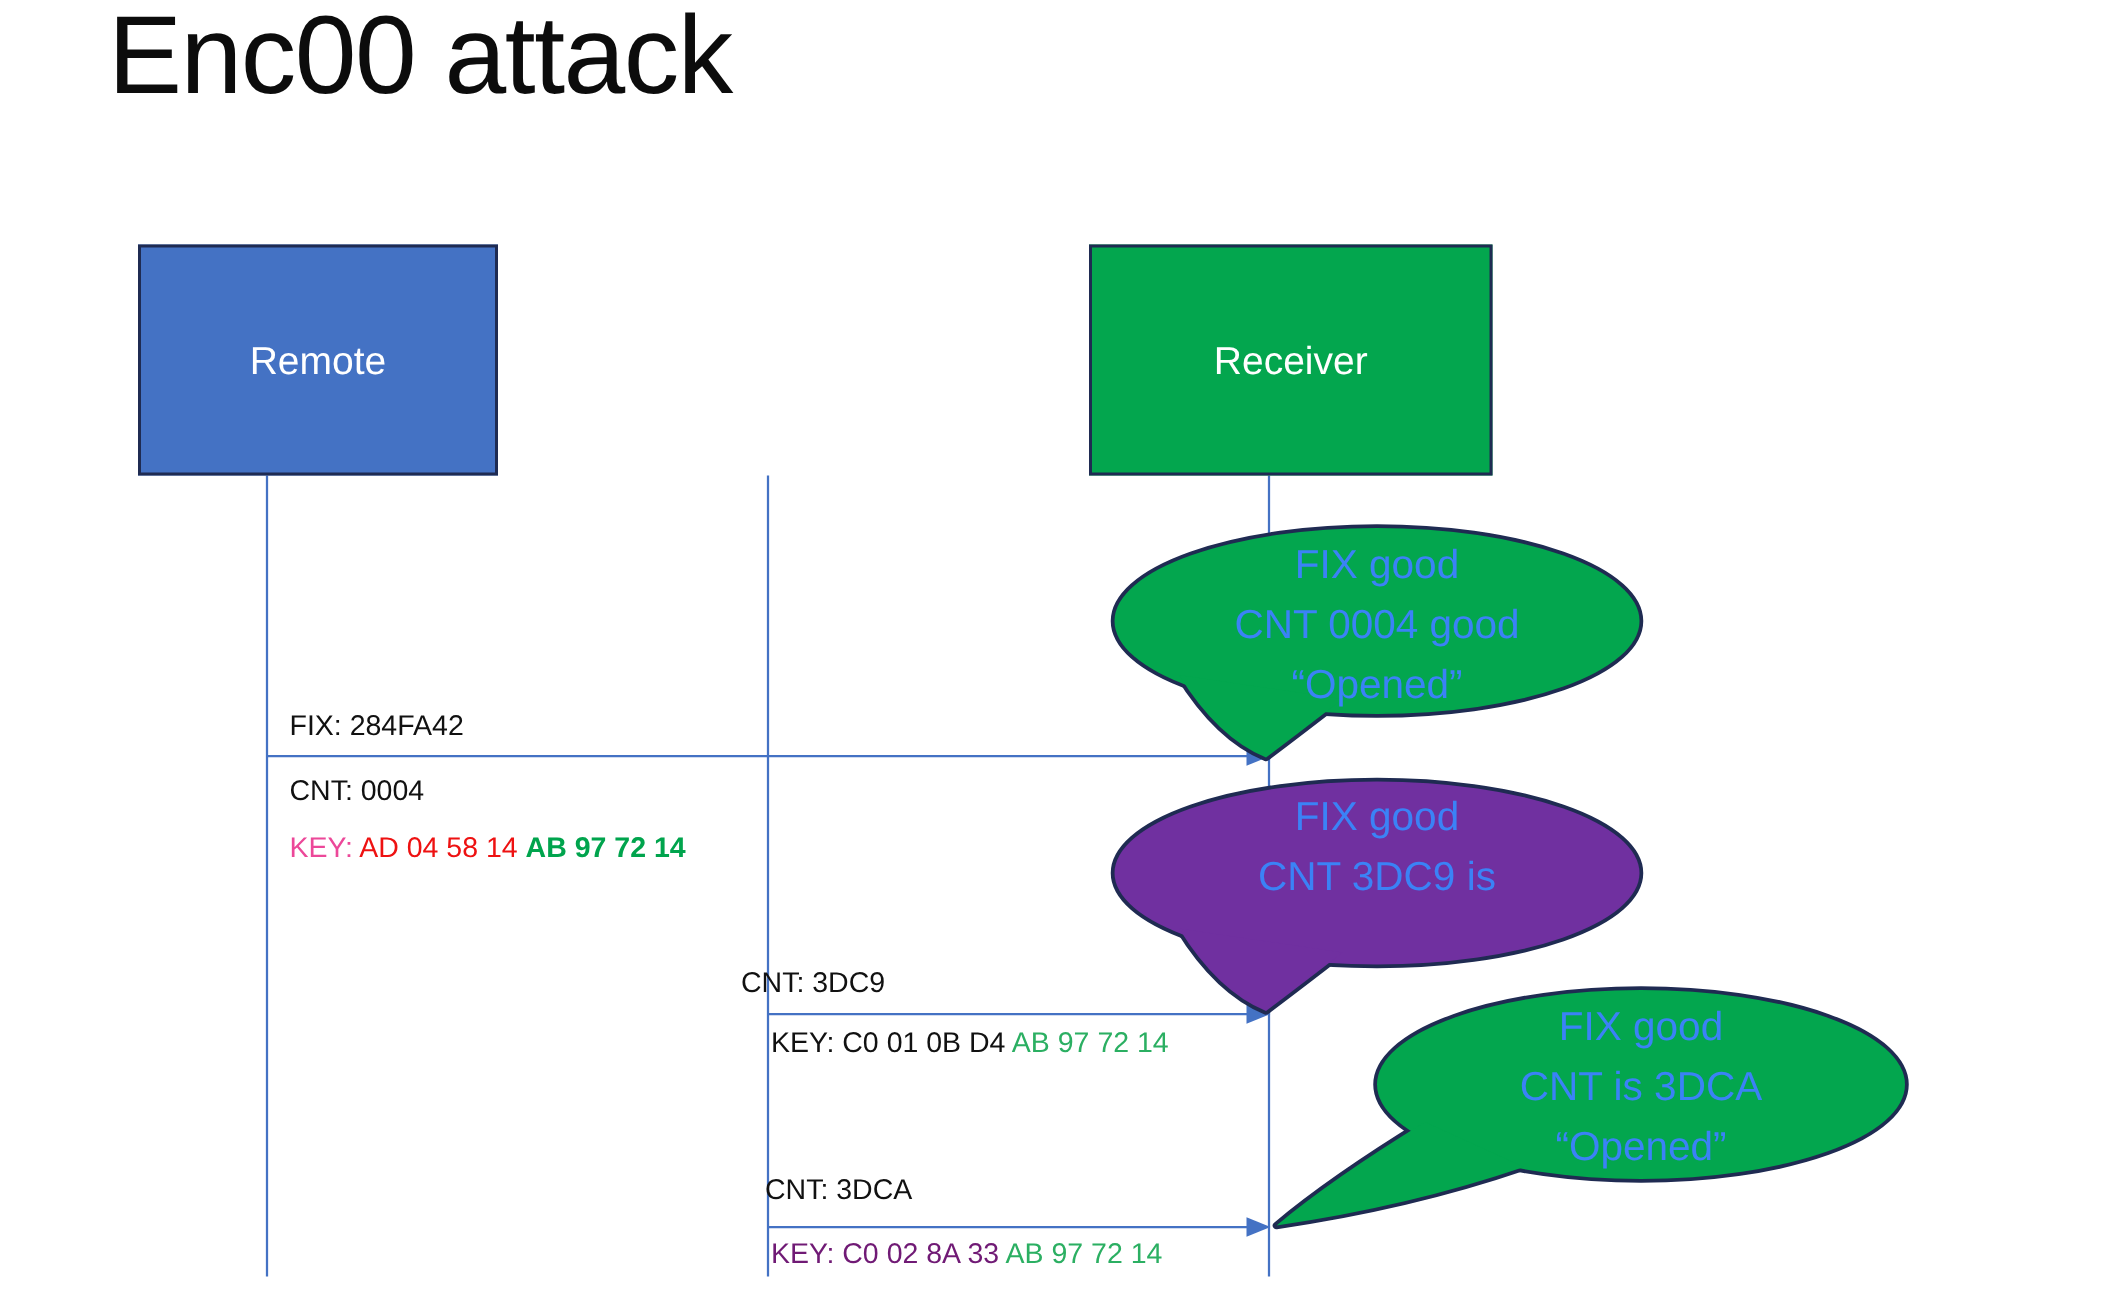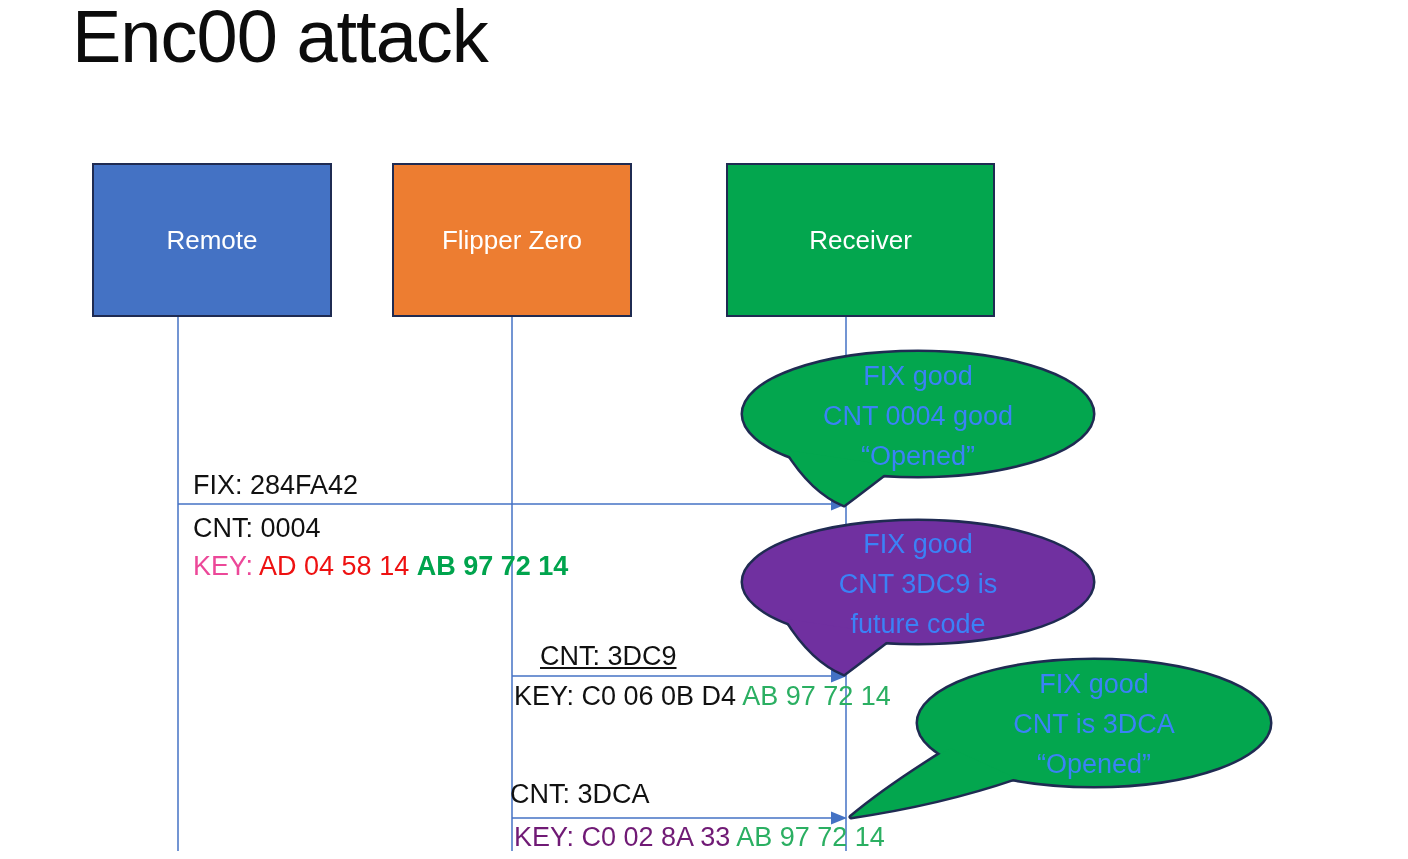--- a/index.html
+++ b/index.html
@@ -4,21 +4,21 @@
 <style>
   html,body{margin:0;padding:0;background:#ffffff;}
   .stage{position:relative;width:1408px;height:859px;background:#ffffff;overflow:hidden;
          font-family:"Liberation Sans",sans-serif;}
   .slide-title{position:absolute;left:72px;top:-6px;margin:0;font-size:74px;font-weight:300;
          letter-spacing:-1px;color:#0c0c0c;line-height:1.15;}
   svg.diagram{position:absolute;left:0;top:0;}
   .actor{position:absolute;top:163px;width:240px;height:154px;border:2.5px solid #1F2B52;
          box-sizing:border-box;display:flex;align-items:center;justify-content:center;
          color:#ffffff;font-size:26px;}
-  .msg{position:absolute;font-size:27px;color:#111111;white-space:nowrap;line-height:30px;}
+  .msg{position:absolute;font-size:19px;color:#111111;white-space:nowrap;line-height:30px;}
   .b{font-weight:bold;}
   .callout-text{position:absolute;width:344px;color:#3b82f6;font-size:27px;line-height:40px;
          text-align:center;}
   .bubble-stroked{stroke:#1F2B52;stroke-width:5;stroke-linejoin:round;}
   .bubble-fill{stroke:none;}
 </style>
 </head>
 <body>
 
 <div class="stage">
@@ -58,52 +58,48 @@
       <ellipse class="bubble-stroked" cx="1094" cy="723" rx="176" ry="63" fill="#03A64E"></ellipse>
       <path class="bubble-stroked" d="M950,748 Q888,786 851,817 Q940,804 1016,778 Z" fill="#03A64E"></path>
       <ellipse class="bubble-fill" cx="1094" cy="723" rx="176" ry="63" fill="#03A64E"></ellipse>
       <path class="bubble-fill" d="M950,748 Q888,786 851,817 Q940,804 1016,778 Z" fill="#03A64E"></path>
     </g>
   </svg>
 
   <div class="actor" style="left: 58px; background: rgb(68, 114, 196); margin-left: 34px;">
     <span>Remote</span>
   </div>
-  <div class="actor" style="left: 392px; background: rgb(237, 125, 49);">
-    <span>Flipper Zero</span>
-  </div>
   <div class="actor" style="left: 726px; width: 269px; background: rgb(3, 166, 78);">
     <span>Receiver</span>
   </div>
 
   <div class="msg" style="left:193px;top:470px;">FIX: 284FA42</div>
   <div class="msg" style="left:193px;top:513px;">CNT: 0004</div>
   <div class="msg" style="left:193px;top:551px;">
     <span style="color: #ec4899;">KEY: </span><span style="color: rgb(238, 17, 17);">AD 04 58 14 </span><span class="b" style="color: rgb(0, 164, 77);">AB 97 72 14</span>
   </div>
 
-  <div class="msg" style="left:540px;top:641px;text-decoration:underline;">CNT: 3DC9</div>
+  <div class="msg" style="left:494px;top:641px;">CNT: 3DC9</div>
   <div class="msg" style="left:514px;top:681px;">
-    <span style="color: rgb(17, 17, 17);">KEY: C0 06 0B D4 </span><span style="color: rgb(43, 175, 98);">AB 97 72 14</span>
+    <span style="color: rgb(17, 17, 17);">KEY: C0 01 0B D4 </span><span style="color: rgb(43, 175, 98);">AB 97 72 14</span>
   </div>
 
   <div class="msg" style="left:510px;top:779px;">CNT: 3DCA</div>
   <div class="msg" style="left:514px;top:822px;">
     <span style="color: #701a75;">KEY: C0 02 8A 33 </span><span style="color: rgb(43, 175, 98);">AB 97 72 14</span>
   </div>
 
   <div class="callout-text" style="left:746px;top:356px;">
     <div>FIX good</div>
     <div>CNT 0004 good</div>
     <div>“Opened”</div>
   </div>
   <div class="callout-text" style="left:746px;top:524px;">
     <div>FIX good</div>
     <div>CNT 3DC9 is</div>
-    <div>future code</div>
   </div>
   <div class="callout-text" style="left:922px;top:664px;">
     <div>FIX good</div>
     <div>CNT is 3DCA</div>
     <div>“Opened”</div>
   </div>
 
 </div>
 
 </body></html>

